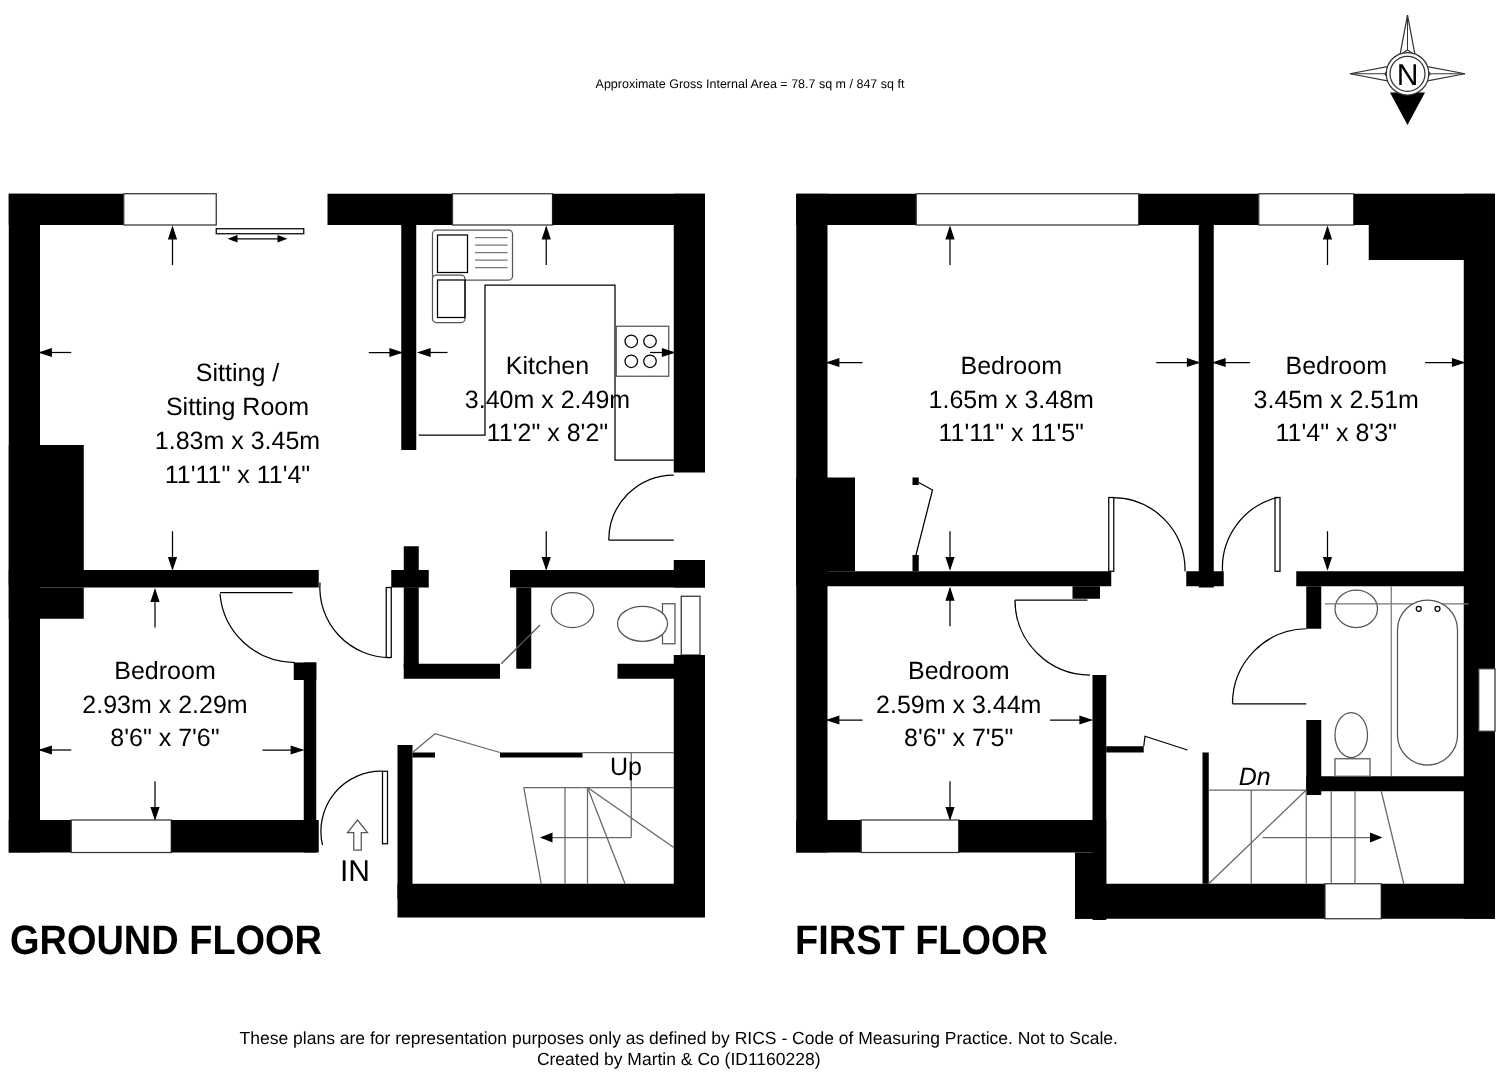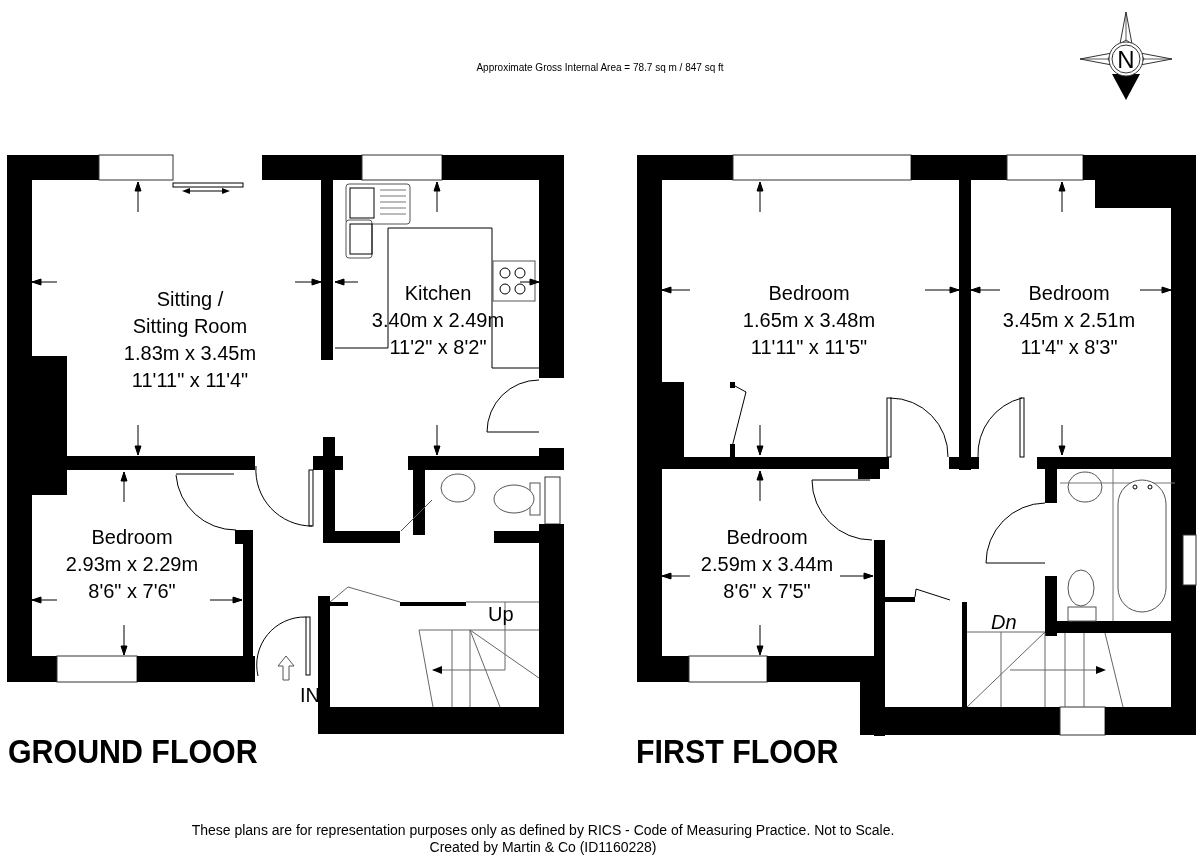--- a/index.html
+++ b/index.html
@@ -5,21 +5,21 @@
   html, body { margin: 0; padding: 0; background: #ffffff; }
   body { width: 1200px; height: 867px; position: relative; overflow: hidden; font-family: "Liberation Sans", sans-serif; color: #000; }
   .area-title { position: absolute; top: 62px; left: 0; width: 1200px; text-align: center; font-size: 10px; }
   .compass { position: absolute; left: 1076px; top: 10px; width: 100px; height: 92px; }
   .plan { position: absolute; left: 0; top: 0; width: 1200px; height: 867px; }
   .floor-label { position: absolute; top: 733px; font-size: 33px; font-weight: bold; letter-spacing: 0px; transform: scaleX(0.92); transform-origin: left top; }
   .floor-label.ground { left: 8px; }
   .floor-label.first { left: 636px; }
   .room-label { position: absolute; text-align: center; font-size: 20px; line-height: 27px; white-space: nowrap; transform: translateX(-50%); }
   .misc-label { position: absolute; font-size: 20px; }
-  .in-label { font-size: 20px; margin-left: 28px; }
+  .in-label { font-size: 24px; }
   .footer { position: absolute; left: 0; width: 1086px; text-align: center; font-size: 14px; line-height: 17px; }
   .footer.l1 { top: 822px; }
   .footer.l2 { top: 839px; }
   svg .wall { fill: #000; }
   svg .thin { stroke: #000; stroke-width: 1; fill: none; }
   svg .grey { stroke: #555; stroke-width: 1; fill: #fff; }
   svg .win { fill: #fff; stroke: #333; stroke-width: 1; }
 </style>
 </head>
 <body>

